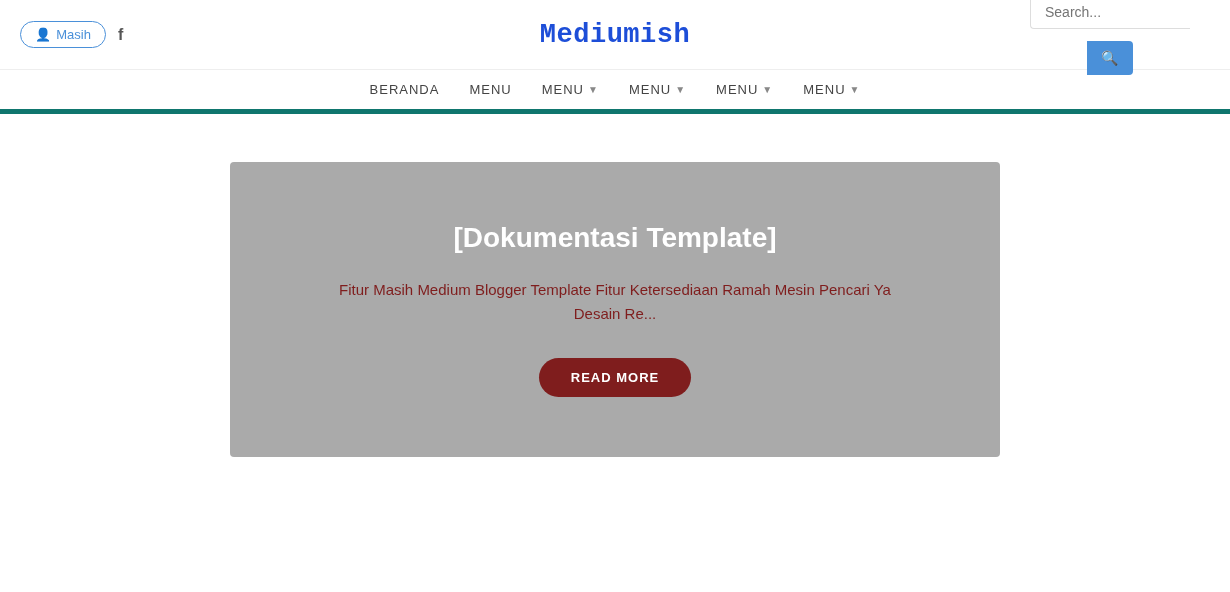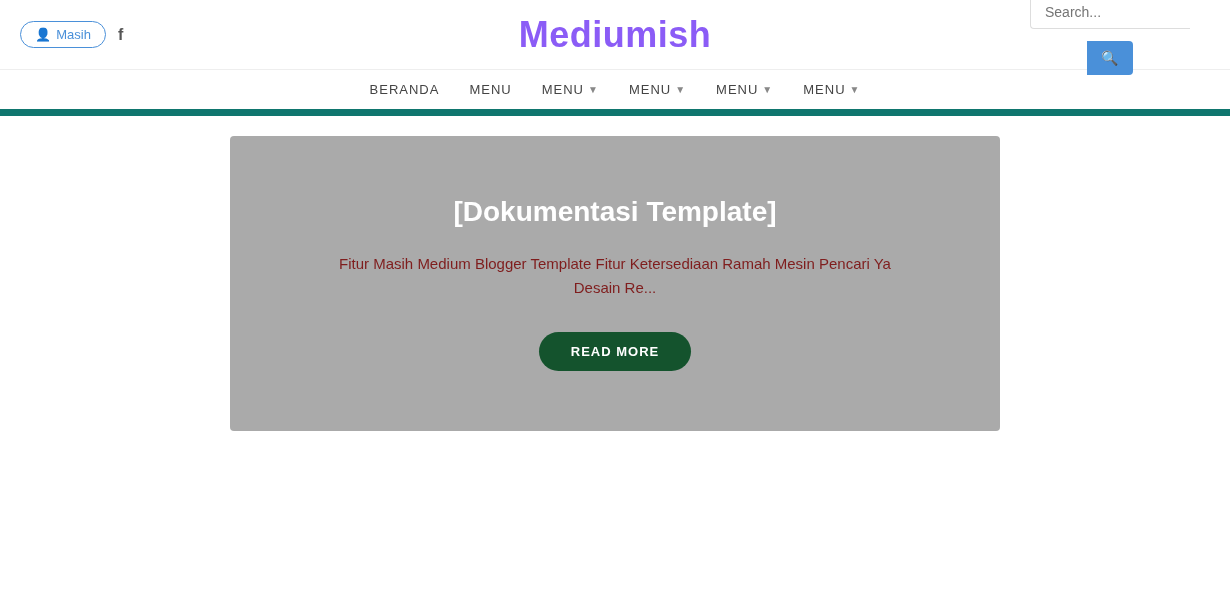--- a/index.html
+++ b/index.html
@@ -51,24 +51,24 @@
       font-weight: bold;
       font-family: Arial, sans-serif;
       cursor: pointer;
     }
     .header-center {
       flex: 1;
       display: flex;
       justify-content: center;
     }
     .site-title {
-      font-size: 36px;
-      font-weight: bold;
-      font-family: Liberation Sans, sans-serif;
-      color: #8b5cf6;
+      font-size: 27px;
+      font-weight: bold;
+      font-family: Liberation Mono, monospace;
+      color: #1d4ed8;
       letter-spacing: 0.5px;
     }
     .header-right {
       display: flex;
       align-items: center;
       gap: 12px;
       min-width: 200px;
       justify-content: flex-end;
       flex-direction: column;
     }
@@ -95,42 +95,42 @@
       align-items: center;
       justify-content: center;
     }
 
     
     .nav {
       display: flex;
       justify-content: center;
       align-items: center;
       padding: 12px 16px;
-      border-bottom: 7px solid #0f766e;
+      border-bottom: 5px solid #0f766e;
       gap: 30px;
     }
     .nav-item {
       font-size: 13px;
       font-family: Arial, sans-serif;
       color: #444;
       letter-spacing: 1px;
       cursor: pointer;
       text-transform: uppercase;
       display: flex;
       align-items: center;
       gap: 4px;
     }
     .nav-item .dropdown-arrow {
       font-size: 10px;
       color: #888;
     }
 
     
     .hero {
-      margin: 20px auto;
+      margin: 48px auto;
       width: 770px;
       background: #aaa;
       border-radius: 4px;
       display: flex;
       flex-direction: column;
       align-items: center;
       justify-content: center;
       padding: 60px 80px;
       text-align: center;
       min-height: 290px;
@@ -144,21 +144,21 @@
     }
     .hero-description {
       font-size: 15px;
       color: #7f1d1d;
       font-family: Arial, sans-serif;
       line-height: 1.6;
       margin-bottom: 32px;
       max-width: 600px;
     }
     .read-more-btn {
-      background: #14532d;
+      background: #7f1d1d;
       color: #fff;
       border: none;
       border-radius: 25px;
       padding: 12px 32px;
       font-size: 13px;
       font-weight: bold;
       letter-spacing: 1px;
       font-family: Arial, sans-serif;
       cursor: pointer;
       text-transform: uppercase;

